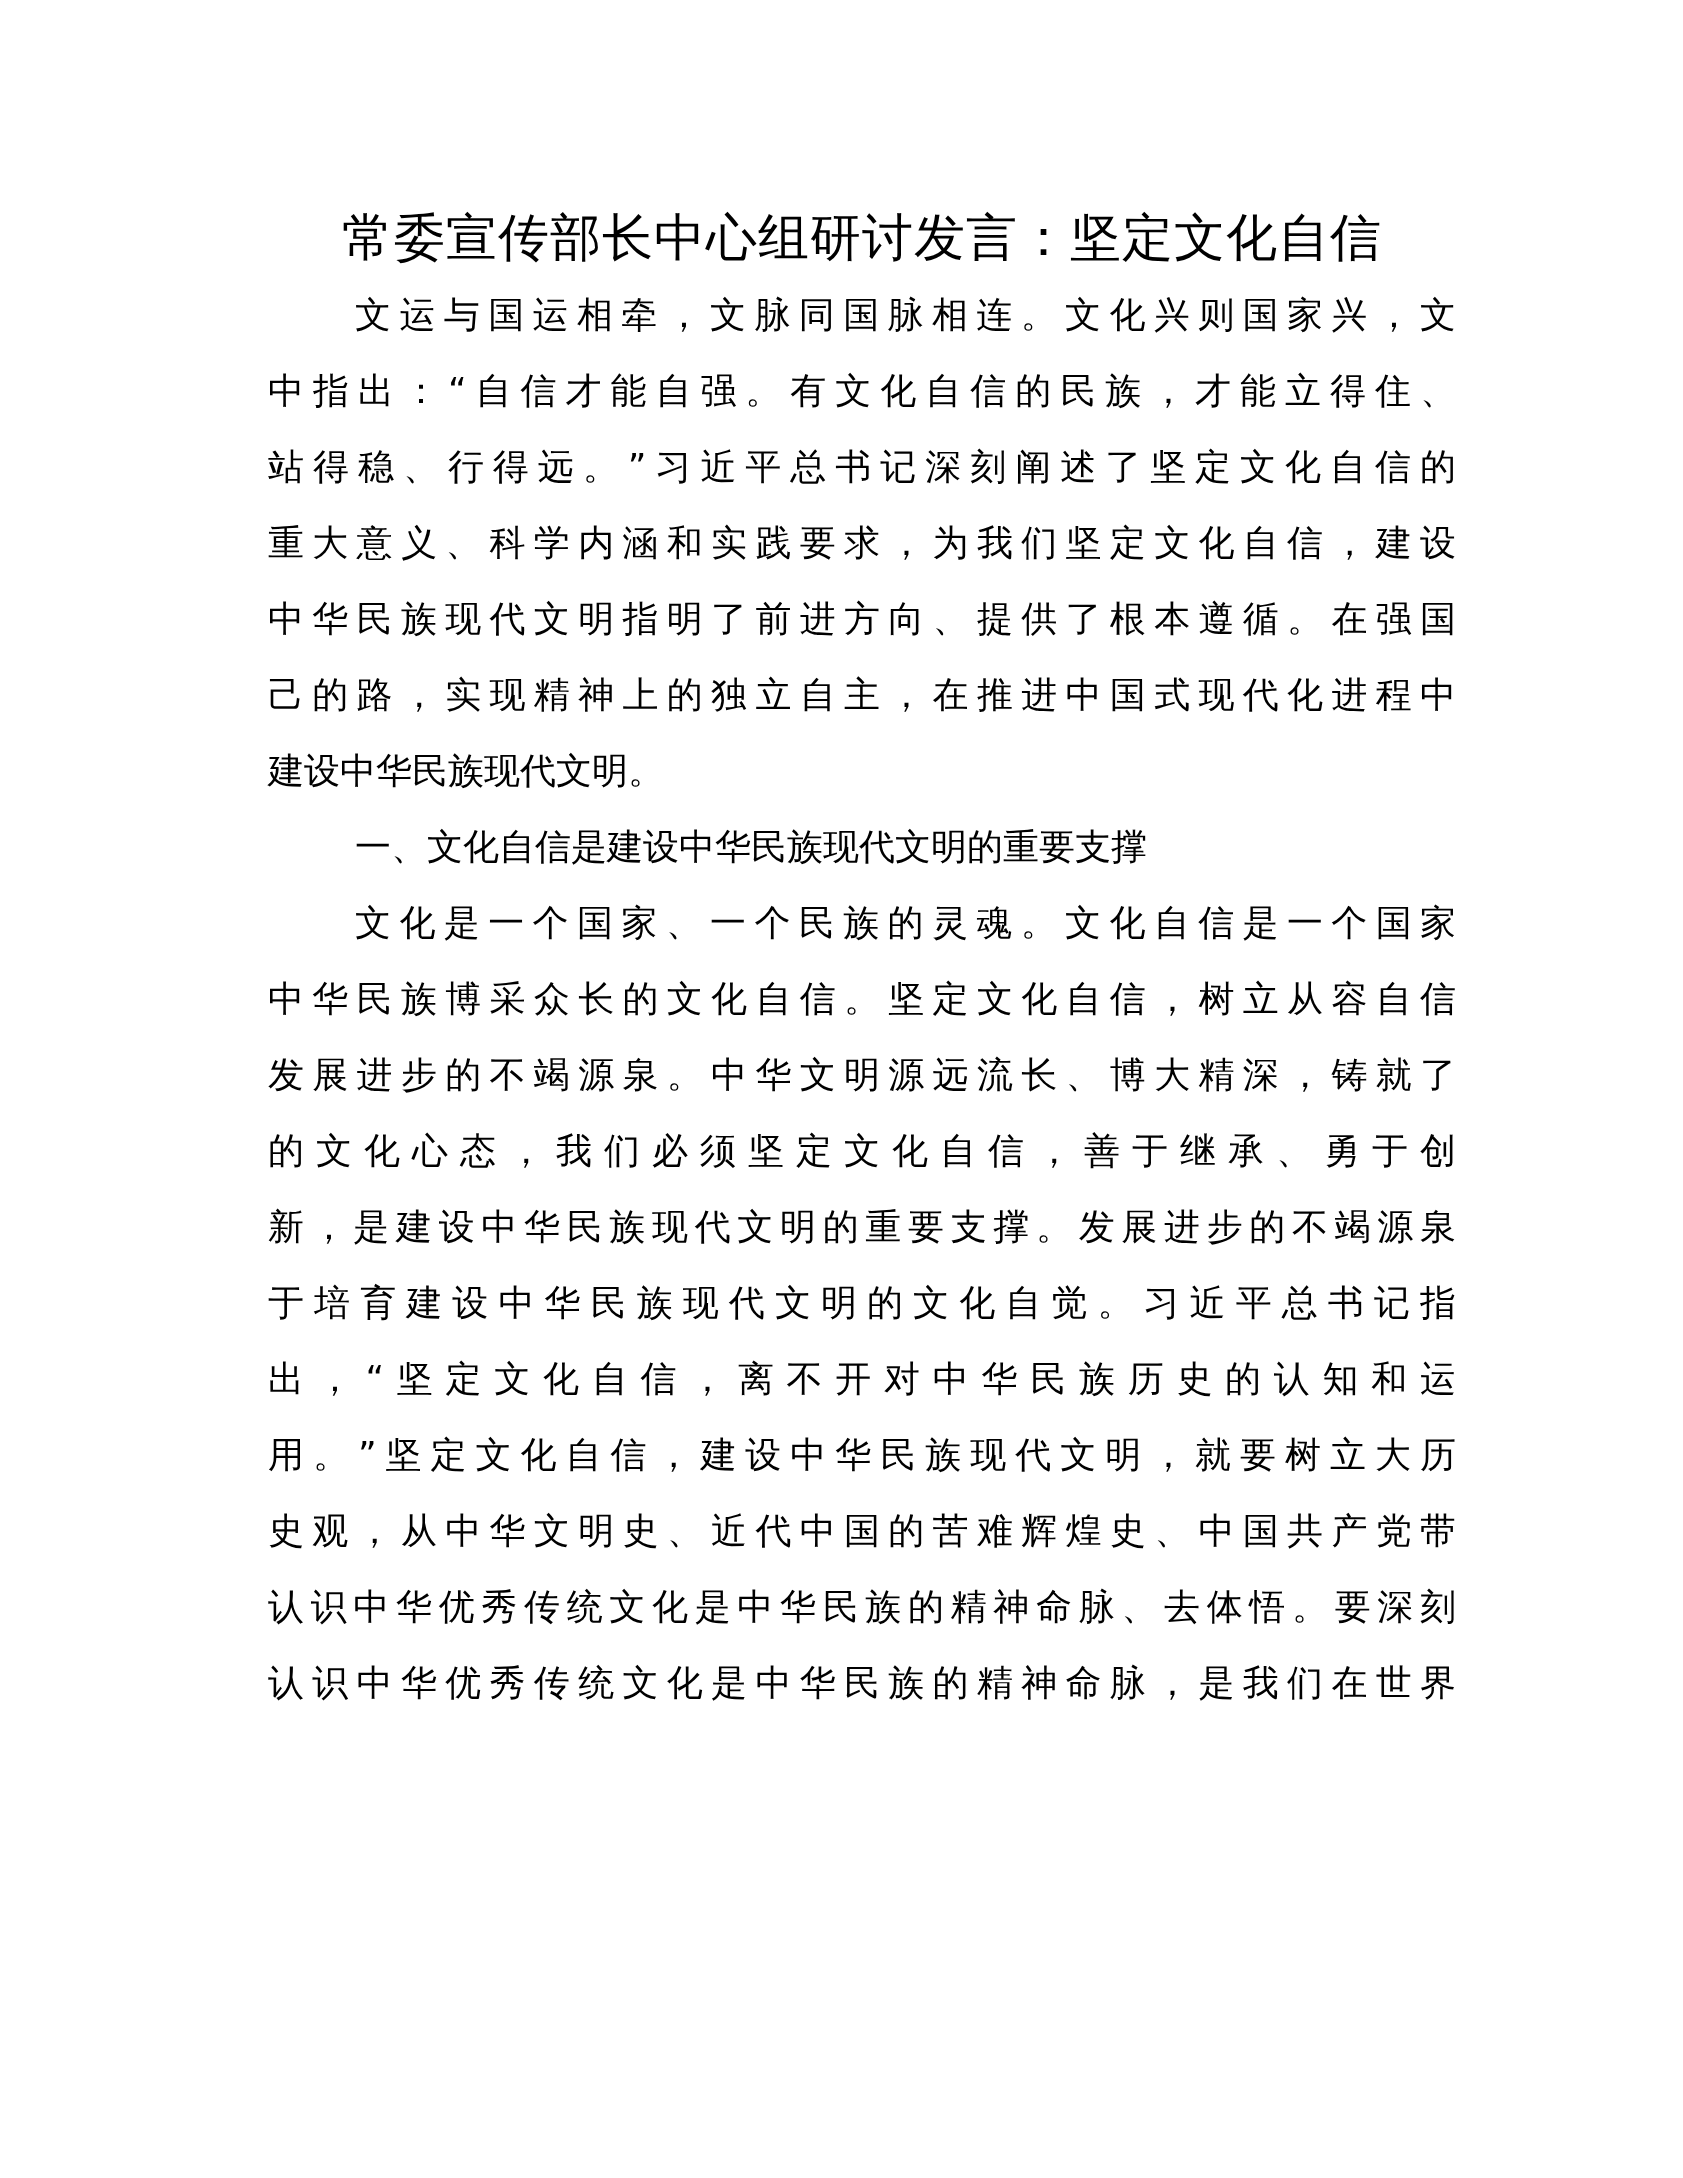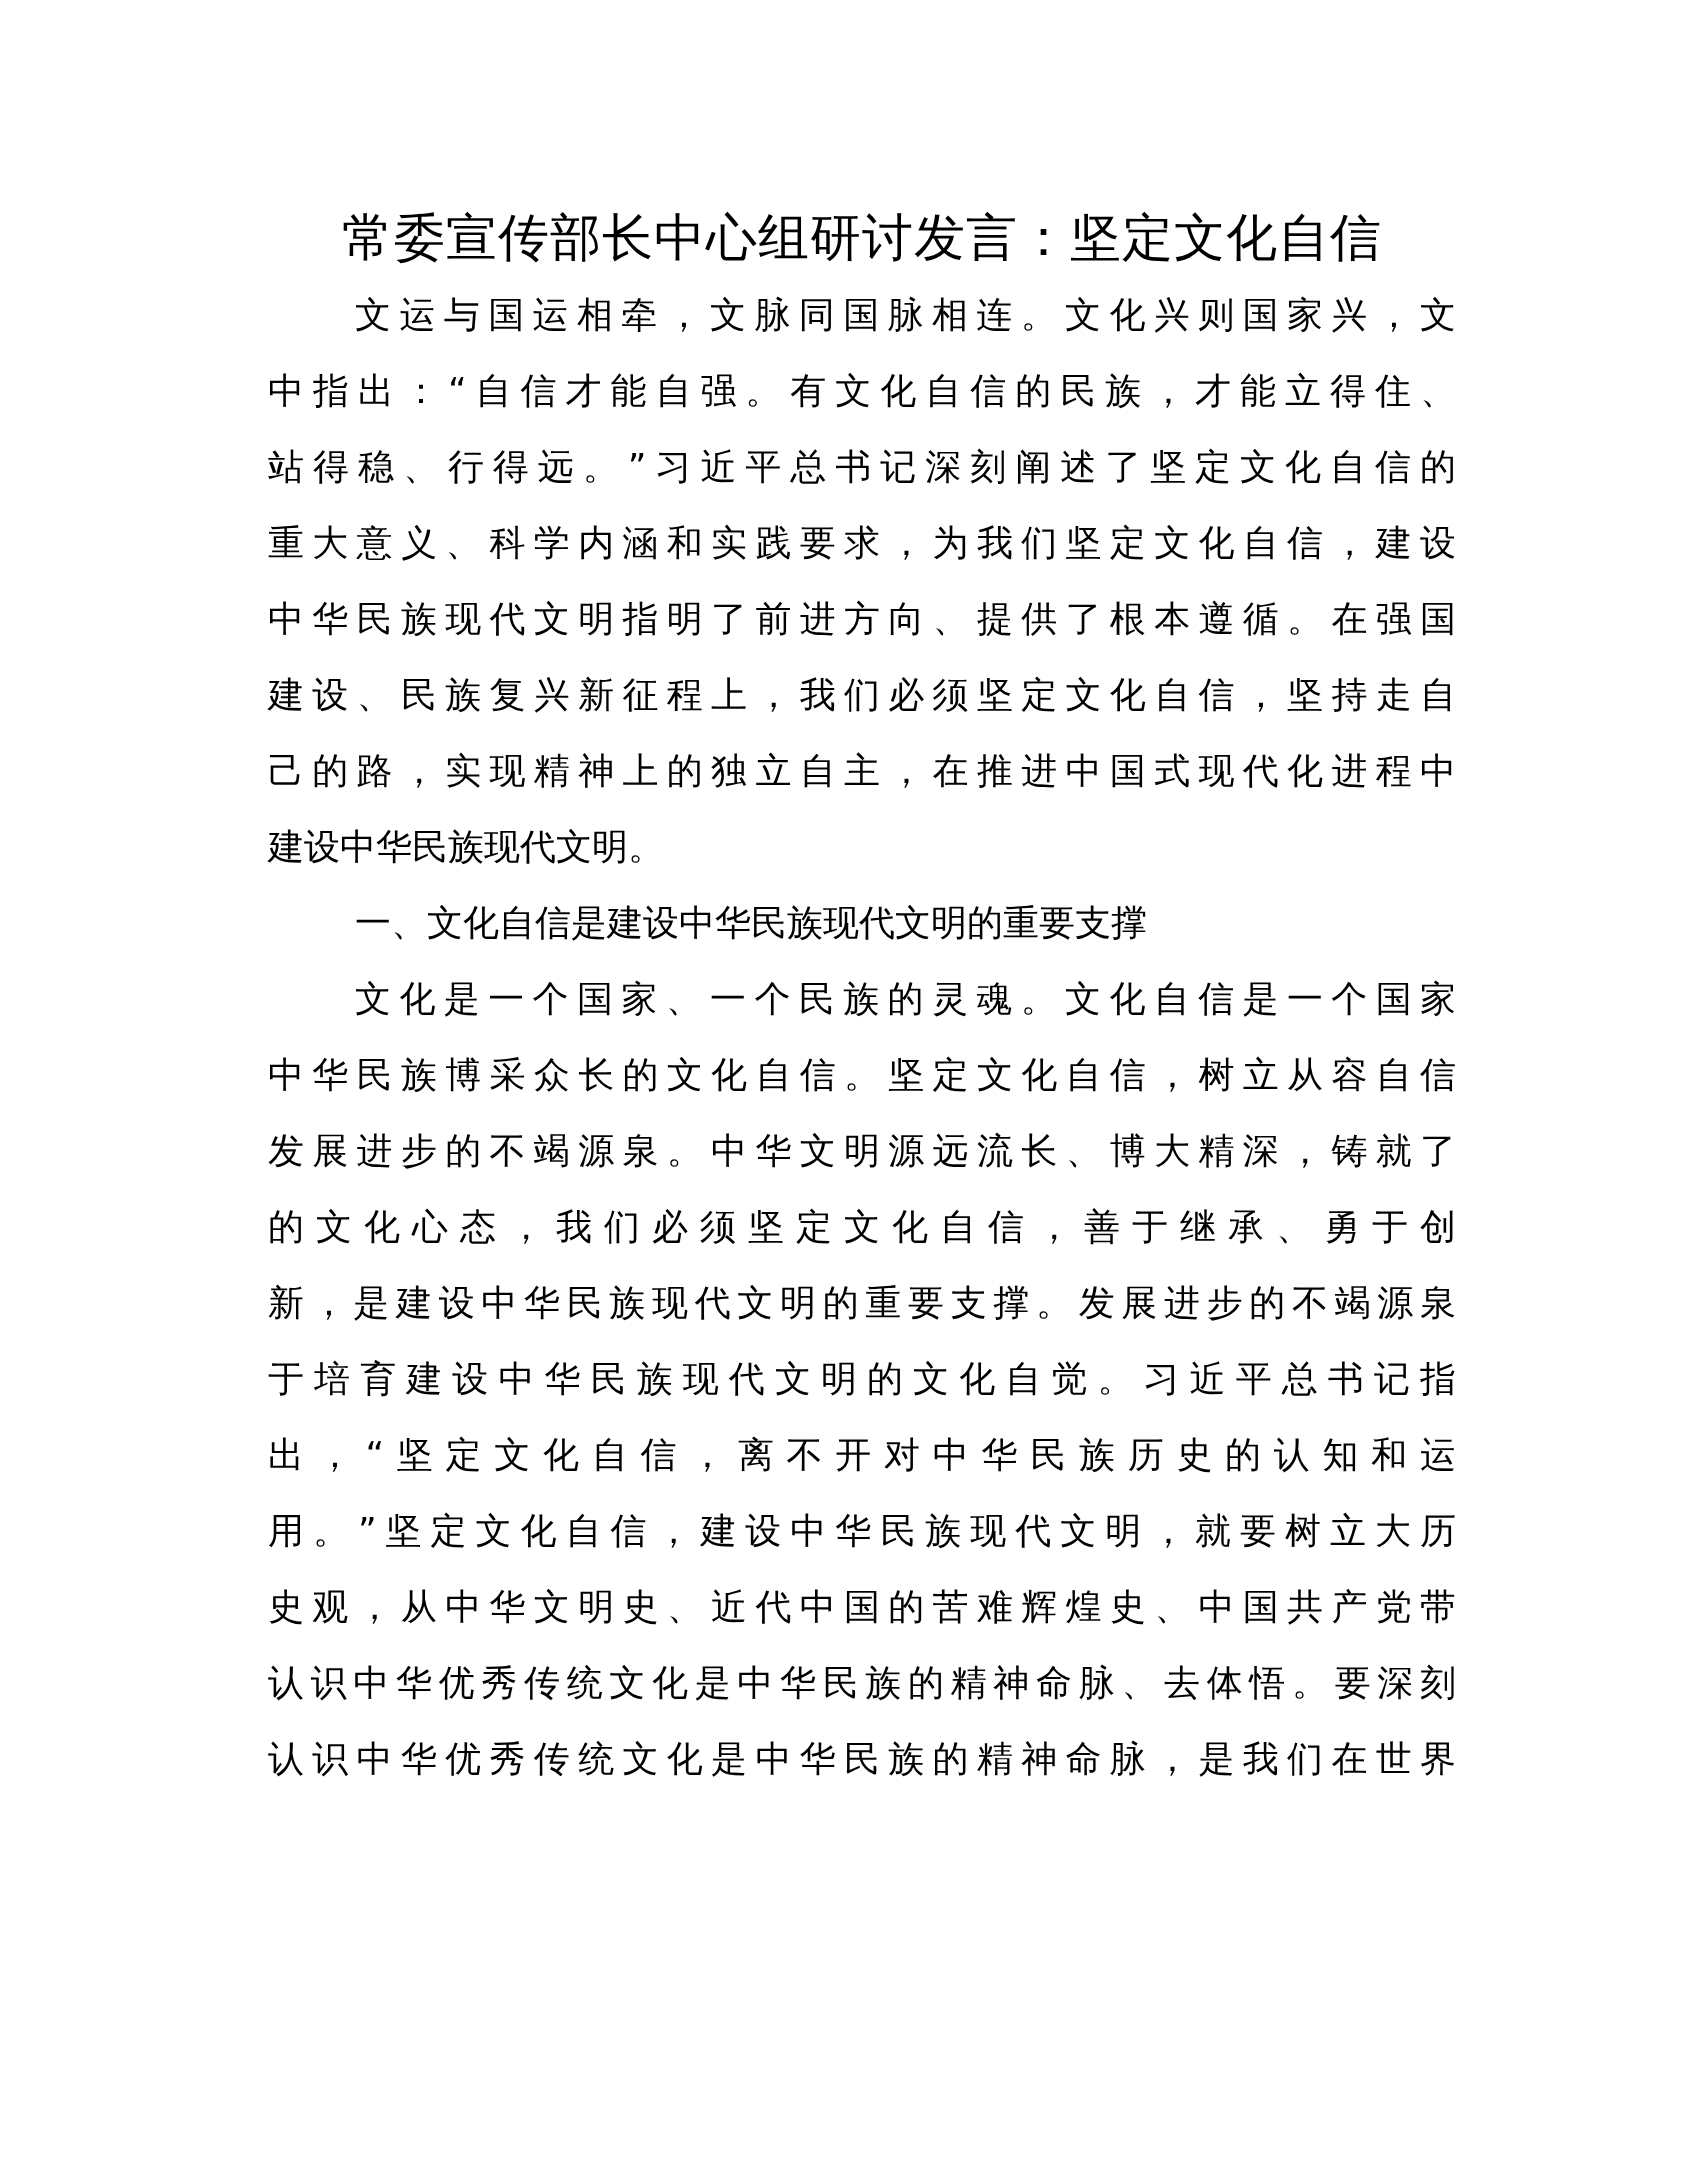--- a/index.html
+++ b/index.html
@@ -70,21 +70,20 @@
   <div class="title">常委宣传部长中心组研讨发言：坚定文化自信</div>
 
   <div class="body-text">
 
     <div>
       <span class="line indent">文运与国运相牵，文脉同国脉相连。文化兴则国家兴，文</span>
       <span class="line">中指出：“自信才能自强。有文化自信的民族，才能立得住、</span>
       <span class="line">站得稳、行得远。”习近平总书记深刻阐述了坚定文化自信的</span>
       <span class="line">重大意义、科学内涵和实践要求，为我们坚定文化自信，建设</span>
       <span class="line">中华民族现代文明指明了前进方向、提供了根本遵循。在强国</span>
-      <span class="line">建设、民族复兴新征程上，我们必须坚定文化自信，坚持走自</span>
       <span class="line">己的路，实现精神上的独立自主，在推进中国式现代化进程中</span>
       <span class="line last">建设中华民族现代文明。</span>
     </div>
 
     <div>
       <span class="line indent heading-line">一、文化自信是建设中华民族现代文明的重要支撑</span>
     </div>
 
     <div>
       <span class="line indent">文化是一个国家、一个民族的灵魂。文化自信是一个国家</span>

